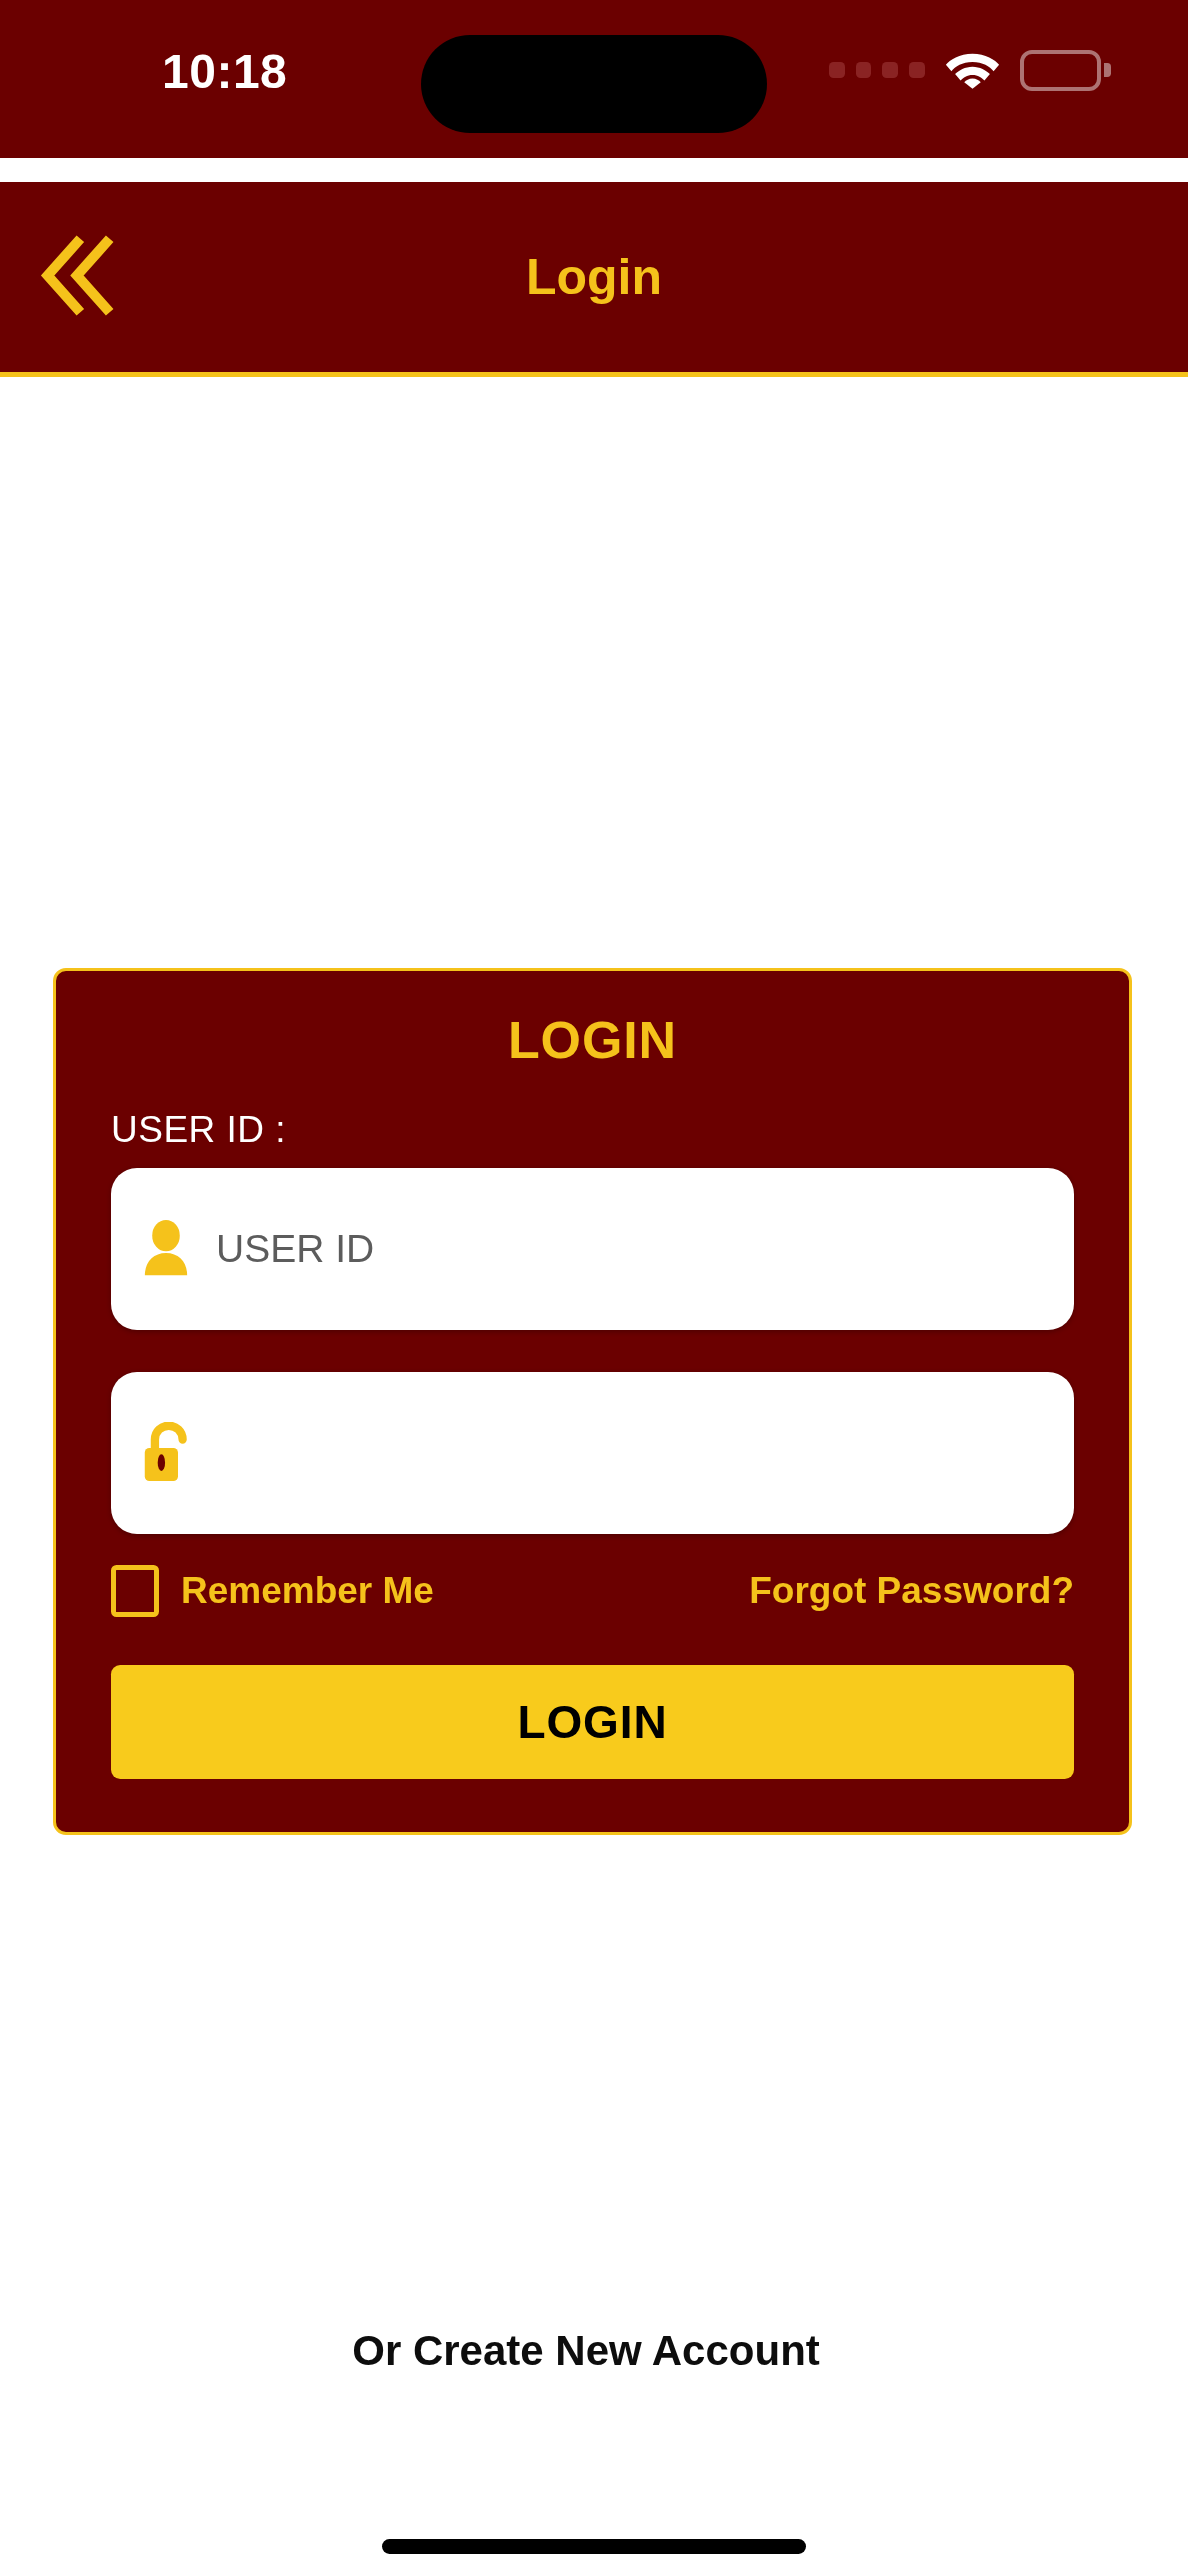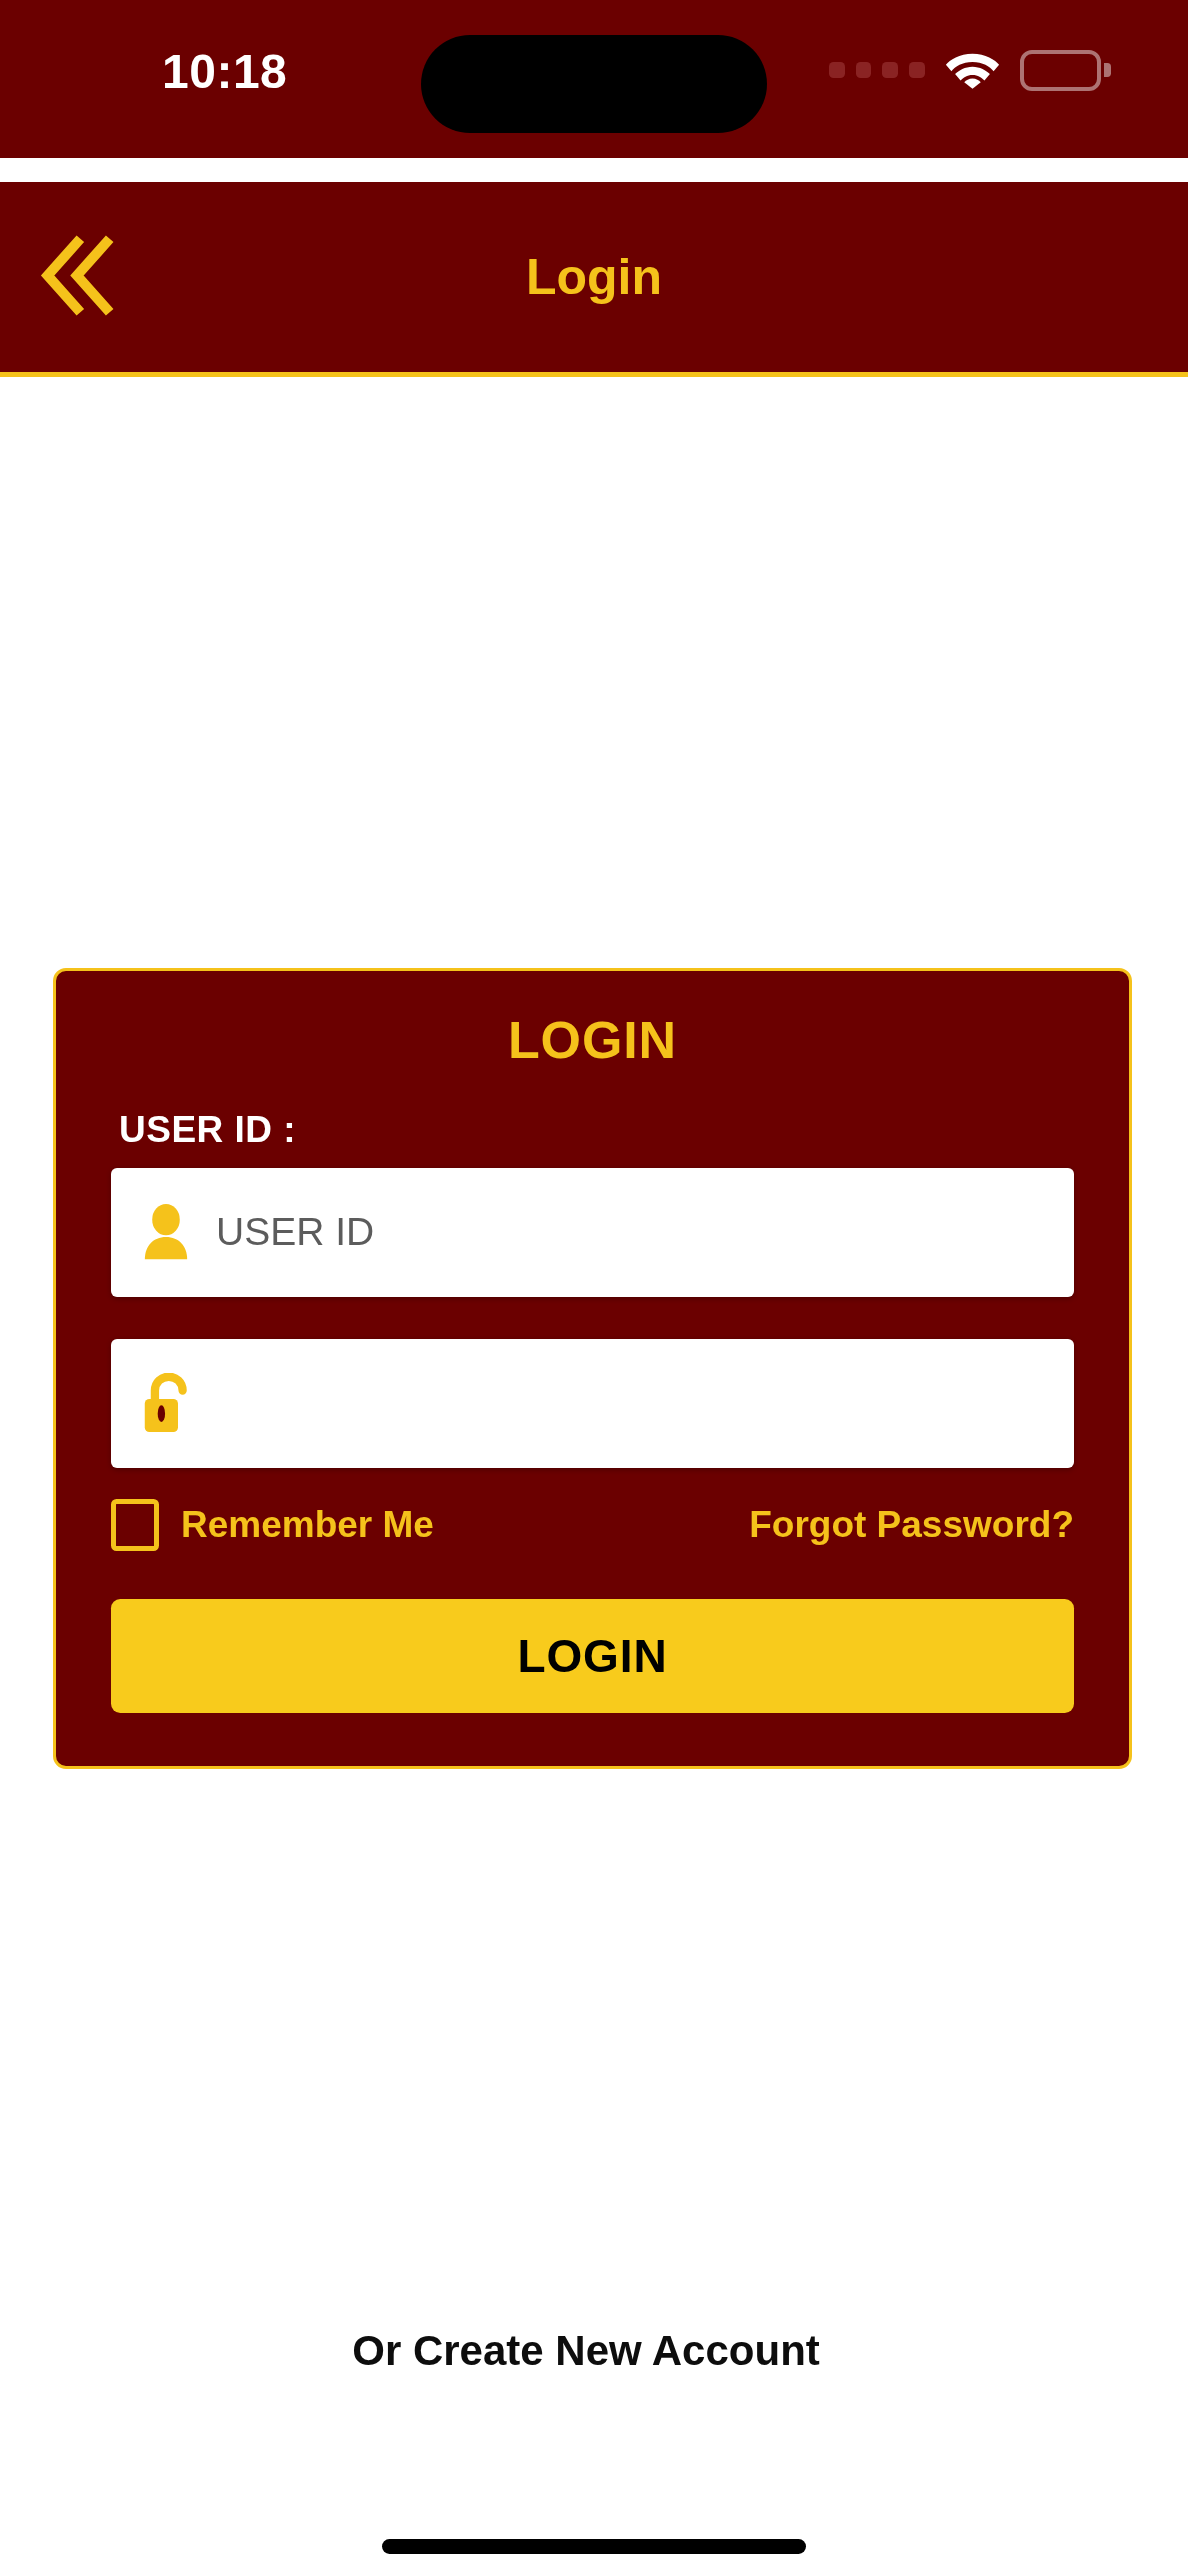--- a/index.html
+++ b/index.html
@@ -120,31 +120,30 @@
   .card-title {
     text-align:center;
     font-size:52px;
     font-weight:bold;
     color:#F5C21B;
     letter-spacing:0.9px;
     margin-bottom:39px;
   }
   .field-label {
     font-size:37px;
-    font-weight:bold;
+    font-weight:normal;
     color:#ffffff;
     letter-spacing:0.5px;
     margin-bottom:16.6px;
-    margin-left:8px;
   }
   .input-wrap {
     display:flex; align-items:center;
-    height:129px;
-    background:#ffffff;
-    border-radius:6px;
+    height:162px;
+    background:#ffffff;
+    border-radius:26px;
     padding:4px 28px;
     gap:24px;
     box-shadow:0 1.8px 5.5px rgba(0,0,0,0.25);
   }
   .input-icon {
     flex:0 0 auto;
     width:53px; height:64px;
     display:flex; align-items:center; justify-content:center;
   }
   .text-input {

